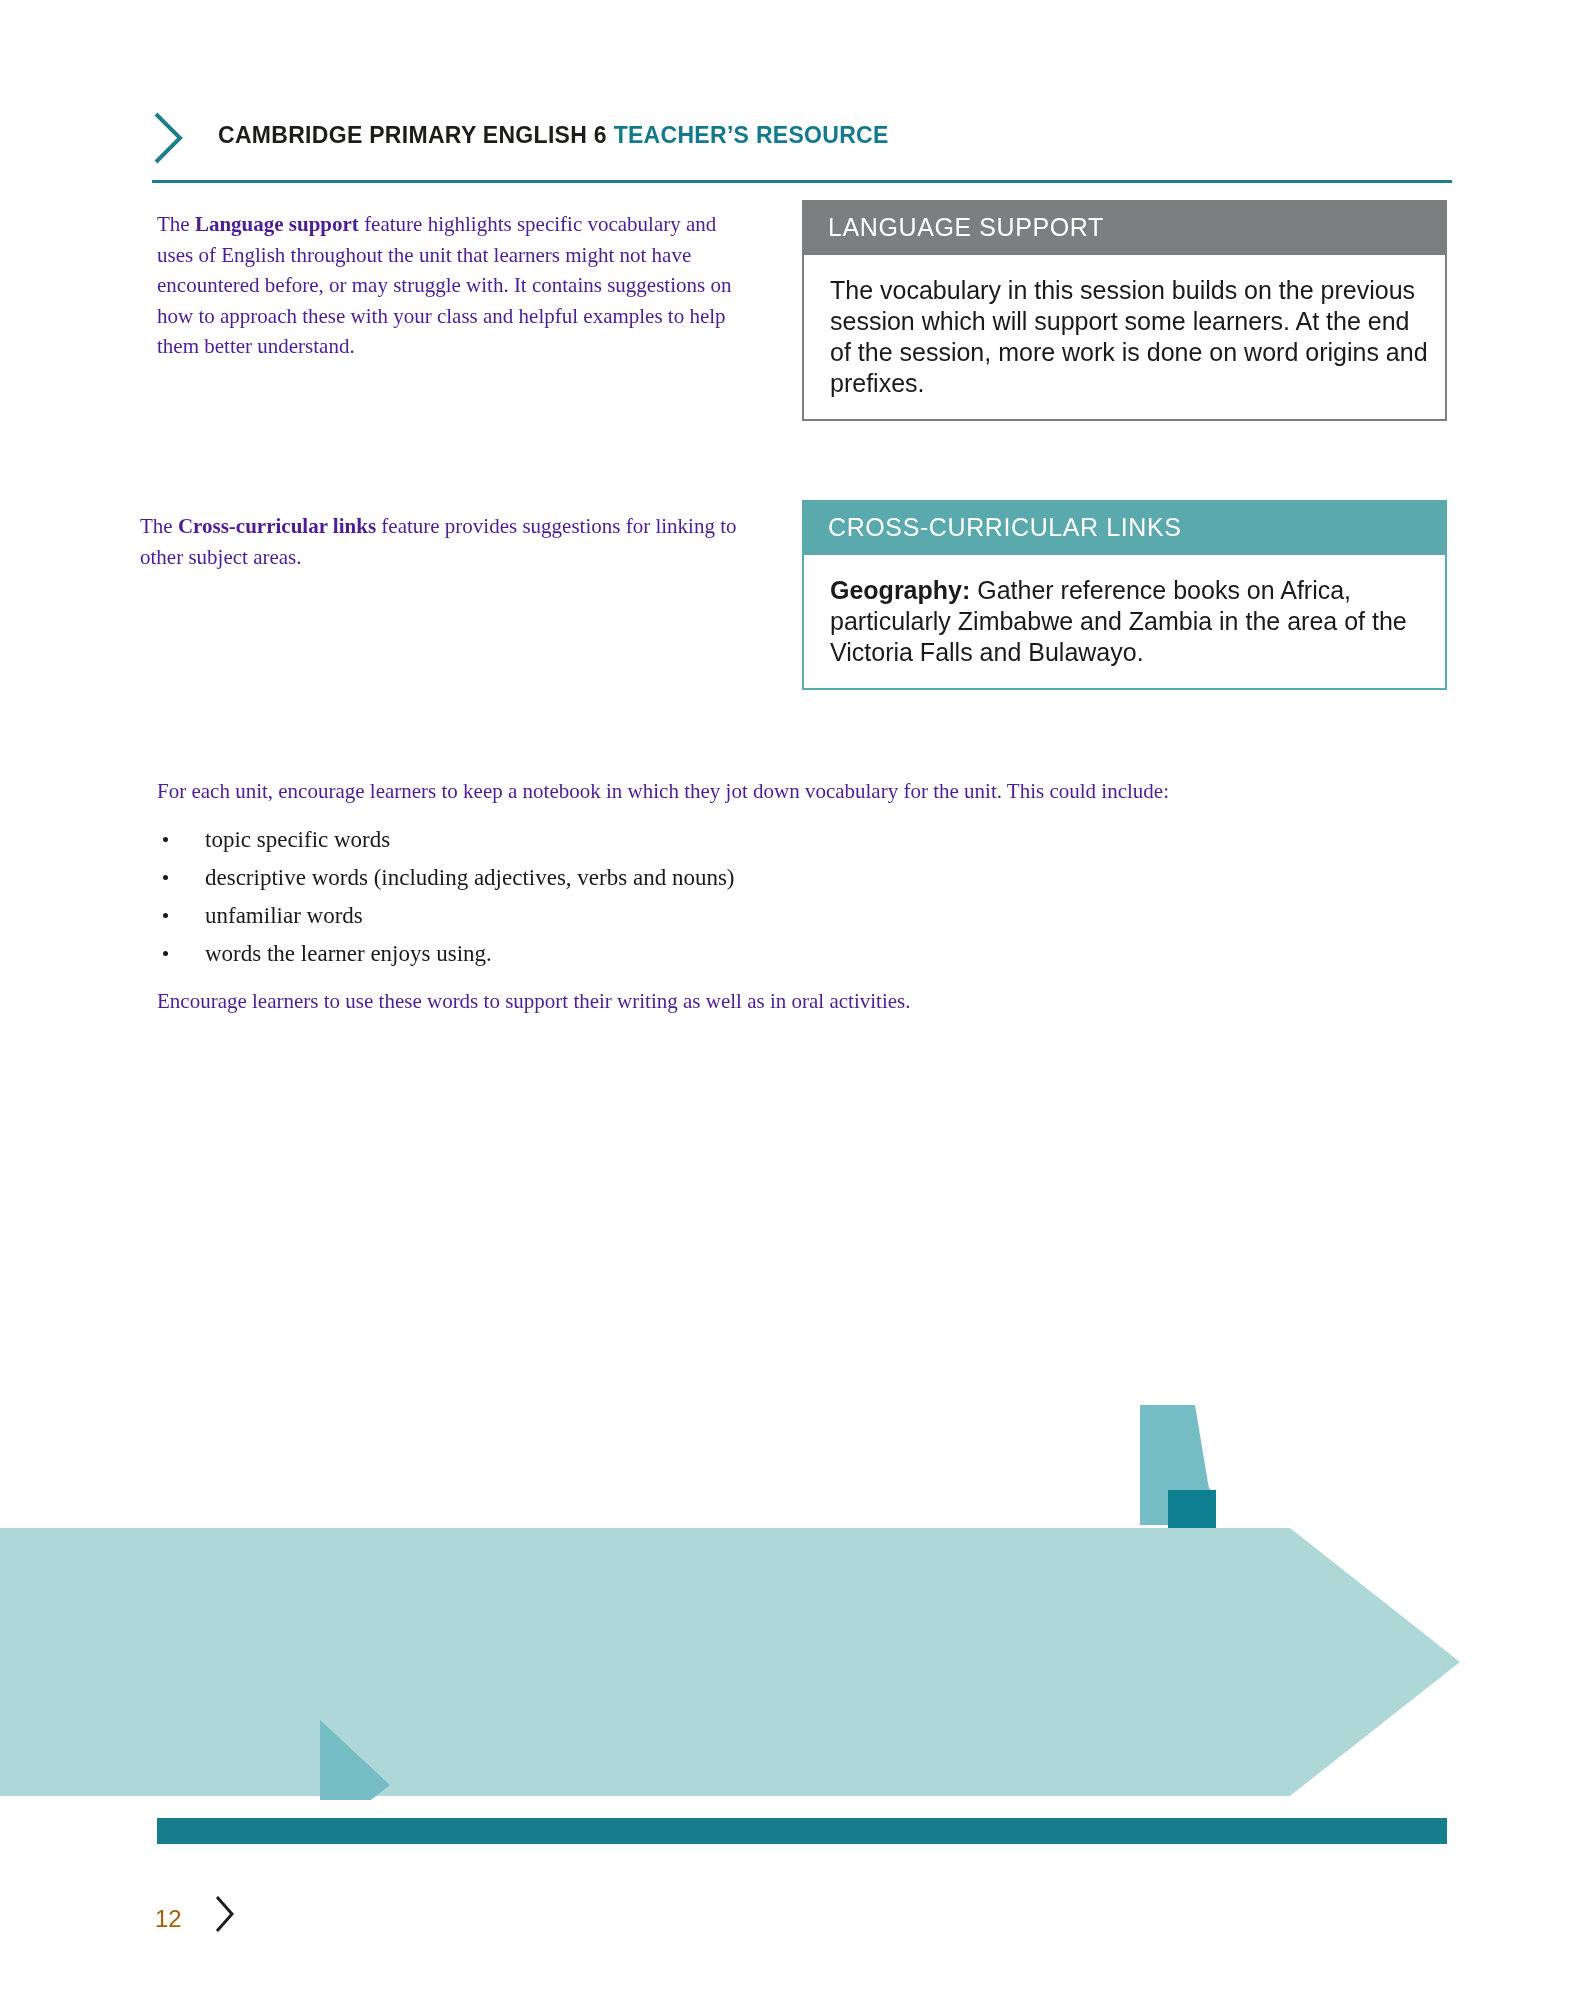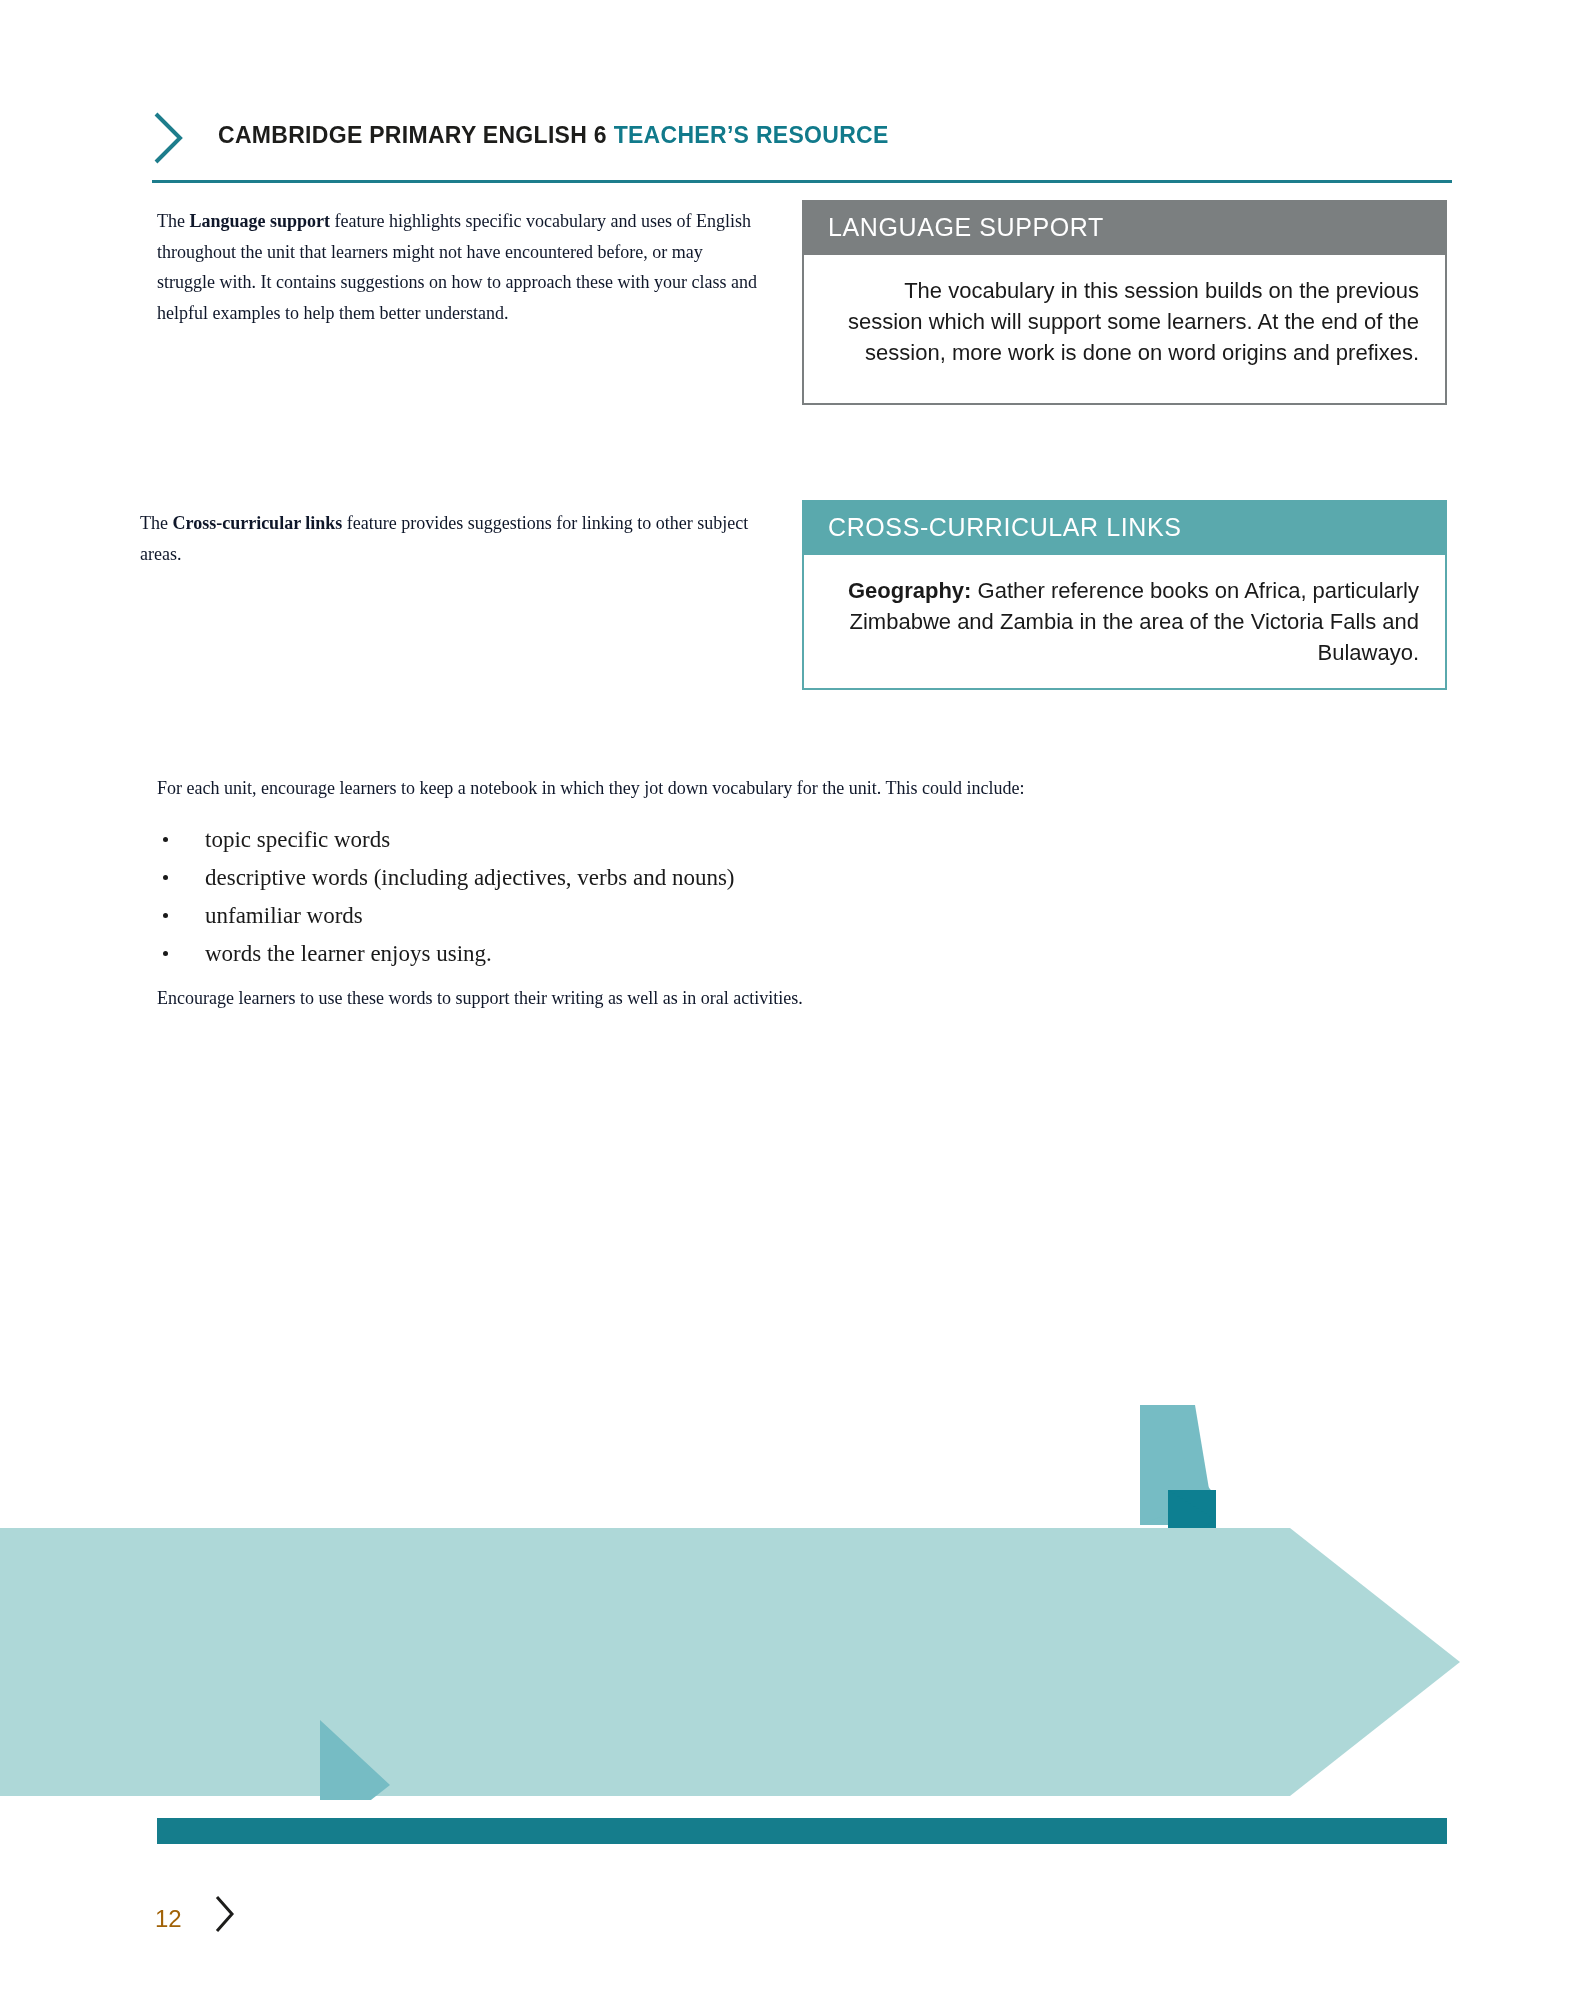--- a/index.html
+++ b/index.html
@@ -30,50 +30,49 @@
   .title-dark { color:#1d1d1b; }
   .title-teal { color:#117a8b; }
   .header-rule {
     position:absolute; left:152px; top:148px; width:1300px; height:3px;
     background:#1d7d8c;
   }
 
   
   .bodytext {
     font-family:"Liberation Serif", serif;
-    font-size:18px;
+    font-size:21px;
     line-height:30.5px;
-    color:#0f172a;
+    color:#4c1d95;
   }
   .left-para-1 {
     position:absolute; left:157px; top:188px; width:600px;
   }
   .left-para-2 {
     position:absolute; left:140px; top:490px; width:610px;
   }
 
   
   .box { position:absolute; }
   .box-head {
     font-family:"Liberation Sans", sans-serif;
     color:#ffffff;
     font-size:25px;
     letter-spacing:0.6px;
     padding:13px 0 13px 26px;
     box-sizing:border-box;
   }
   .box-body {
     font-family:"Liberation Sans", sans-serif;
-    font-size:22px;
+    font-size:25px;
     line-height:31px;
     color:#1a1a1a;
-    padding:20px 26px 20px 26px;
+    padding:20px 14px 20px 26px;
     box-sizing:border-box;
     background:#ffffff;
-    text-align:right;
   }
   .box-body b { font-weight:bold; }
 
   .box-ls {
     left:802px; top:200px; width:645px;
   }
   .box-ls .box-head { background:#7b7f80; }
   .box-ls .box-body {
     border:2px solid #7b7f80;
     border-top:none;

